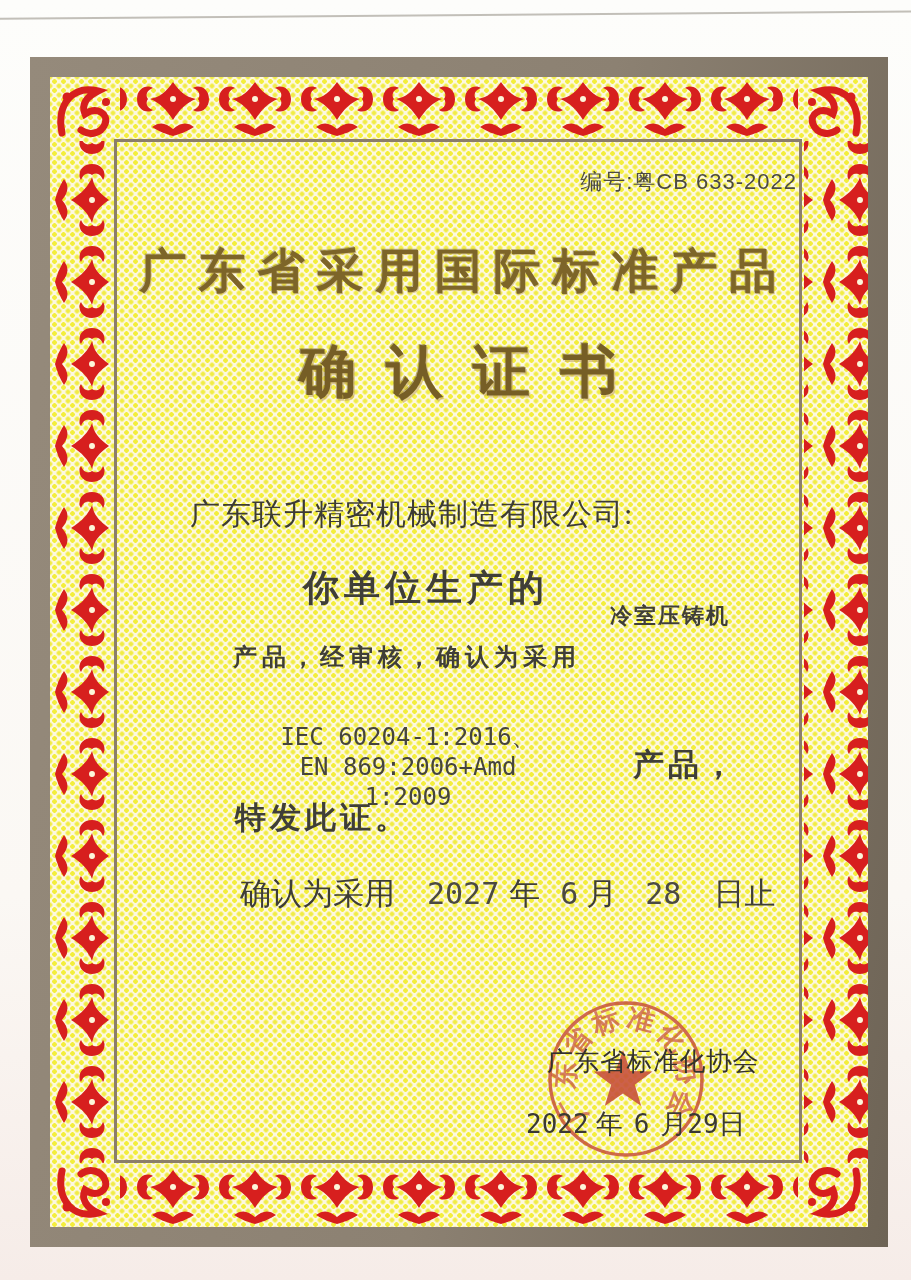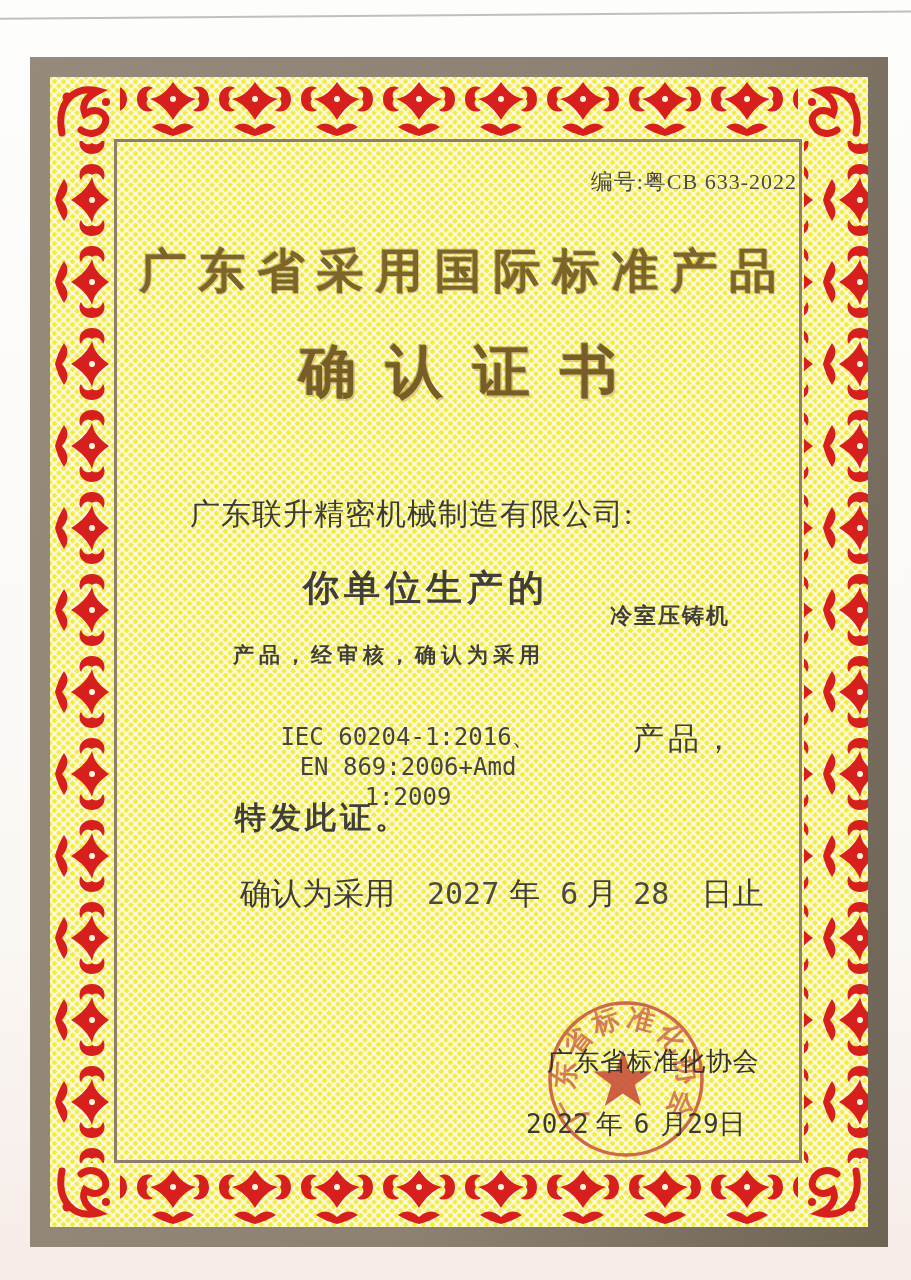--- a/index.html
+++ b/index.html
@@ -31,51 +31,51 @@
     background-position:0 0,4.5px 4.5px;
   }
   .inner-rule{
     position:absolute;left:114px;top:139px;width:688px;height:1024px;
     border:3px solid #8b7e6b;box-sizing:border-box;
   }
   .border-art{position:absolute;left:50px;top:77px;pointer-events:none;}
   .content{position:absolute;inset:0;z-index:5;color:#3f3e38;}
   .serial{
     position:absolute;top:167px;left:0;width:797px;text-align:right;
-    font-family:Liberation Serif, serif;
+    font-family:Liberation Sans, sans-serif;
     font-size:22px;letter-spacing:1px;color:#4b4a43;
   }
   .title1{
     position:absolute;top:240px;left:116px;width:684px;text-align:center;
     font-size:47px;font-weight:700;letter-spacing:12px;padding-left:12px;box-sizing:border-box;
     color:#7d6529;
     text-shadow:1px 1px 0 rgba(193,163,92,.55), -1px -1px 0 rgba(90,66,20,.35);
   }
   .title2{
     position:absolute;top:334px;left:116px;width:684px;text-align:center;
     font-size:57px;font-weight:700;letter-spacing:30px;padding-left:30px;box-sizing:border-box;
     color:#765e26;
     text-shadow:1.5px 1.5px 0 rgba(198,168,95,.6), -1px -1px 0 rgba(84,62,18,.4);
   }
   .company{position:absolute;top:494px;left:190px;font-size:30px;letter-spacing:1px;color:#3c3b35;}
   .intro{position:absolute;top:564px;left:303px;font-size:36px;font-weight:700;letter-spacing:5px;}
   .product-name{position:absolute;top:575px;left:610px;font-size:22px;font-weight:700;letter-spacing:2px;margin-top:26px;}
-  .review-line{position:absolute;top:641px;left:233px;font-size:21px;font-weight:700;letter-spacing:5px;}
+  .review-line{position:absolute;top:641px;left:233px;font-size:24px;font-weight:700;letter-spacing:5px;}
   .standards{
     position:absolute;top:722px;left:258px;width:300px;text-align:center;
     font-family:"DejaVu Sans Mono","Liberation Mono",monospace;
     font-size:24px;line-height:30px;color:#45443d;font-weight:500;letter-spacing:0px;
   }
-  .product-suffix{position:absolute;top:718px;left:633px;font-size:31px;font-weight:400;letter-spacing:4px;}
+  .product-suffix{position:absolute;top:744px;left:633px;font-size:31px;font-weight:700;letter-spacing:4px;}
   .closing{position:absolute;top:797px;left:235px;font-size:31px;font-weight:700;letter-spacing:4px;}
   .validity{position:absolute;top:873px;left:240px;font-size:31px;white-space:nowrap;color:#3e3d37;}
   .validity .num{font-family:"DejaVu Sans Mono","Liberation Mono",monospace;font-size:30px;color:#4a4942;}
   .validity .gap-a{margin-left:32px;} .validity .gap-b{margin-left:10px;}
   .validity .gap-c{margin-left:20px;} .validity .gap-d{margin-left:8px;}
-  .validity .gap-e{margin-left:16px;} .validity .gap-f{margin-left:32px;}
+  .validity .gap-e{margin-left:28px;} .validity .gap-f{margin-left:32px;}
   .issuer{position:absolute;top:1044px;left:547px;font-size:26px;letter-spacing:0.5px;color:#33322d;}
   .issue-date{position:absolute;top:1106px;left:526px;font-size:27px;white-space:nowrap;color:#3a3933;}
   .issue-date .num{font-family:"DejaVu Sans Mono","Liberation Mono",monospace;font-size:26px;}
   .issue-date .g1{margin-left:7px;} .issue-date .g2{margin-left:11px;} .issue-date .g3{margin-left:0;}
   .seal{position:absolute;left:544px;top:995px;z-index:4;}
 </style>
 </head>
 <body>
 
 <div class="canvas">

